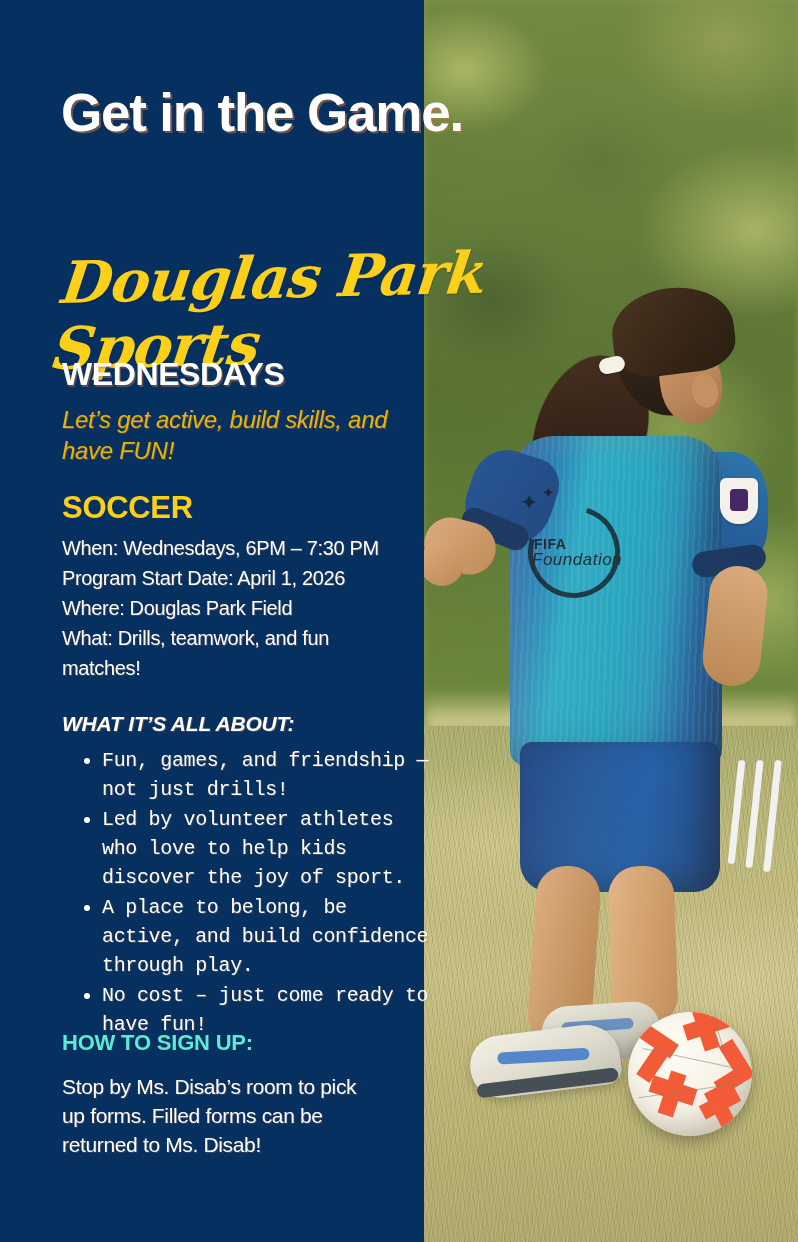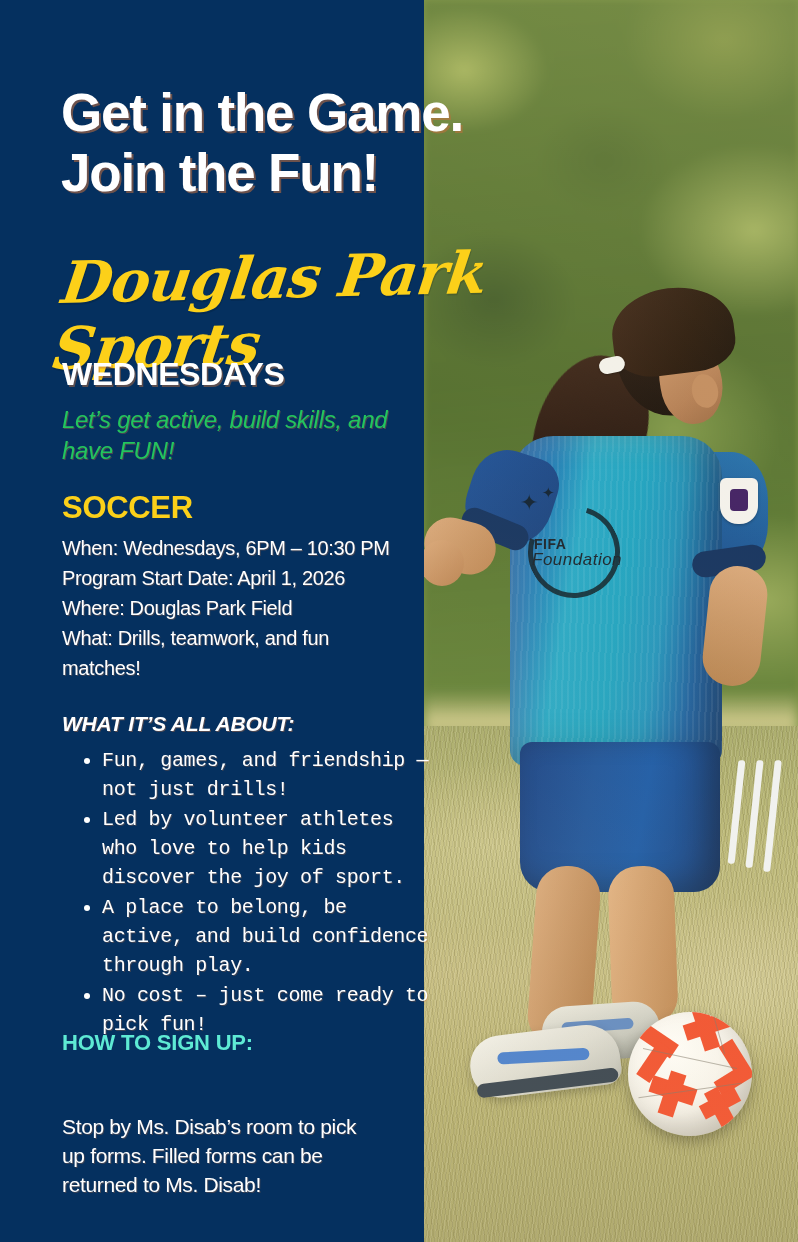--- a/index.html
+++ b/index.html
@@ -157,21 +157,21 @@
 
   .script{position:absolute;left:58px;top:250px;width:600px;
       color:#fcd019;font-size:58px;line-height:66px;font-weight:700;font-style:italic;
       font-family:"DejaVu Serif", serif;letter-spacing:-1px;
       transform:skewX(-9deg) rotate(-1.4deg);transform-origin:left center;
       text-shadow:1px 2px 0 rgba(0,0,0,.12);}
 
   .weekday{position:absolute;left:62px;top:356px;color:#fff;font-size:32px;font-weight:700;
       letter-spacing:-.4px;text-shadow:1.5px 1.5px 0 rgba(196,112,60,.45);}
 
-  .tagline{position:absolute;left:62px;top:404px;width:330px;color:#22c55e;font-size:24px;
+  .tagline{position:absolute;left:62px;top:404px;width:330px;color:#eab308;font-size:24px;
       line-height:31px;font-style:italic;font-weight:400;letter-spacing:-.3px;
       text-shadow:1px 1px 0 rgba(196,112,60,.35);}
 
   .sport{position:absolute;left:62px;top:490px;color:#fcd019;font-size:31px;font-weight:700;
       letter-spacing:-.3px;}
 
   .details{position:absolute;left:62px;top:533px;width:350px;color:#fff;font-size:20px;
       line-height:30px;letter-spacing:-.35px;
       text-shadow:1px 1px 0 rgba(196,112,60,.30);}
   .details div{white-space:nowrap;}
@@ -184,21 +184,21 @@
   .bullets{position:absolute;left:78px;top:746px;width:330px;margin:0;padding:0 0 0 24px;
       color:#fff;font-size:20px;line-height:29px;letter-spacing:-.35px;
       text-shadow:1px 1px 0 rgba(196,112,60,.30);font-family:Liberation Mono, monospace;}
   .bullets li{margin:0 0 1px 0;}
 
   .signTitle{position:absolute;left:62px;top:1030px;color:#5eead4;font-size:22px;font-weight:700;
       letter-spacing:-.2px;}
 
   .signBody{position:absolute;left:62px;top:1072px;width:320px;color:#fff;font-size:21px;
       line-height:29px;letter-spacing:-.35px;
-      text-shadow:1px 1px 0 rgba(196,112,60,.30);margin-top:40px;}
+      text-shadow:1px 1px 0 rgba(196,112,60,.30);}
 
   
   .logo{position:absolute;left:338px;top:1152px;width:64px;height:72px;}
   .logo svg{display:block;}
   .logo .lbl{position:absolute;left:-2px;top:44px;width:70px;text-align:center;color:#fcd019;
       font-size:17px;font-weight:700;letter-spacing:-.4px;}
 </style>
 </head>
 <body>
 
@@ -268,45 +268,44 @@
 
     <div class="warm"></div>
   </div>
 
   <div class="panel"></div>
 
   <div class="content">
 
     <div class="headline">
       <span>Get in the Game.</span>
-      <span>Join the Fun!</span>
     </div>
 
     <div class="script">Douglas Park Sports</div>
 
     <div class="weekday">WEDNESDAYS</div>
 
     <div class="tagline">Let’s get active, build skills, and have FUN!</div>
 
     <div class="sport">SOCCER</div>
 
     <div class="details">
-      <div>When: Wednesdays, 6PM – 10:30 PM</div>
+      <div>When: Wednesdays, 6PM – 7:30 PM</div>
       <div>Program Start Date: April 1, 2026</div>
       <div>Where: Douglas Park Field</div>
       <div class="wrap">What: Drills, teamwork, and fun matches!</div>
     </div>
 
     <div class="aboutTitle">WHAT IT’S ALL ABOUT:</div>
 
     <ul class="bullets">
       <li>Fun, games, and friendship — not just drills!</li>
       <li>Led by volunteer athletes who love to help kids discover the joy of sport.</li>
       <li>A place to belong, be active, and build confidence through play.</li>
-      <li>No cost – just come ready to pick fun!</li>
+      <li>No cost – just come ready to have fun!</li>
     </ul>
 
     <div class="signTitle">HOW TO SIGN UP:</div>
     <div class="signBody">Stop by Ms. Disab’s room to pick up forms. Filled forms can be returned to Ms. Disab!</div>
 
 
   </div>
 </div>
 
 </body></html>

